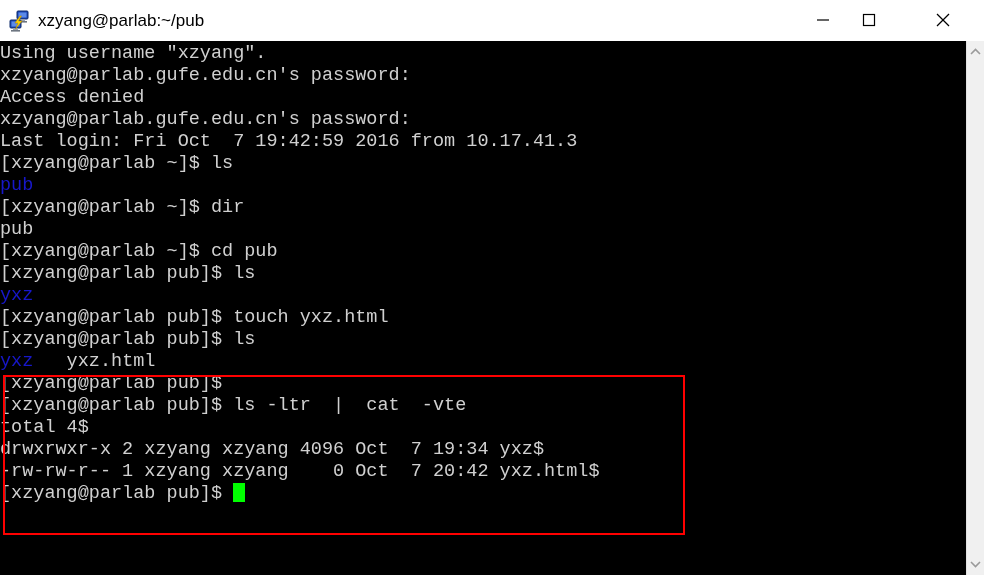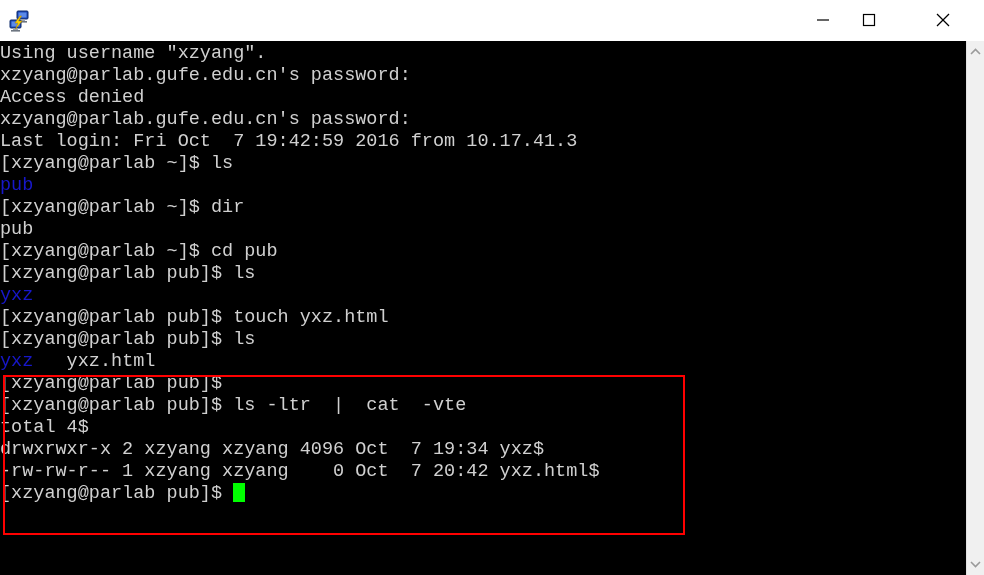--- a/index.html
+++ b/index.html
@@ -149,20 +149,21 @@
         <rect x="10.5" y="2.5" width="8" height="5" fill="#5b8ae8"></rect>
         <rect x="12" y="9" width="5" height="2" fill="#9aa3b0"></rect>
         <rect x="10" y="11" width="9" height="1.6" fill="#6e7681"></rect>
         <rect x="2" y="10" width="11" height="8" rx="1" fill="#1a47b8" stroke="#0d2a6b" stroke-width="1"></rect>
         <rect x="3.5" y="11.5" width="8" height="5" fill="#5b8ae8"></rect>
         <rect x="5" y="18" width="5" height="2" fill="#9aa3b0"></rect>
         <rect x="3" y="20" width="9" height="1.6" fill="#6e7681"></rect>
         <polygon points="12,6 7,13 10,13 7.5,19 14,11 10.5,11 13.5,6" fill="#ffd400" stroke="#b58a00" stroke-width="0.6"></polygon>
       </svg>
     </div>
+    <div id="title-text">xzyang@parlab:~/pub</div>
 
     <div class="winbtn" id="btn-min">
       <svg width="14" height="14" viewBox="0 0 14 14">
           <line x1="1" y1="7" x2="13" y2="7" stroke="#000" stroke-width="1.2"></line>
         </svg>
     </div>
     <div class="winbtn" id="btn-max">
       <svg width="14" height="14" viewBox="0 0 14 14">
           <rect x="1.5" y="1.5" width="11" height="11" fill="none" stroke="#000" stroke-width="1.2"></rect>
         </svg>

